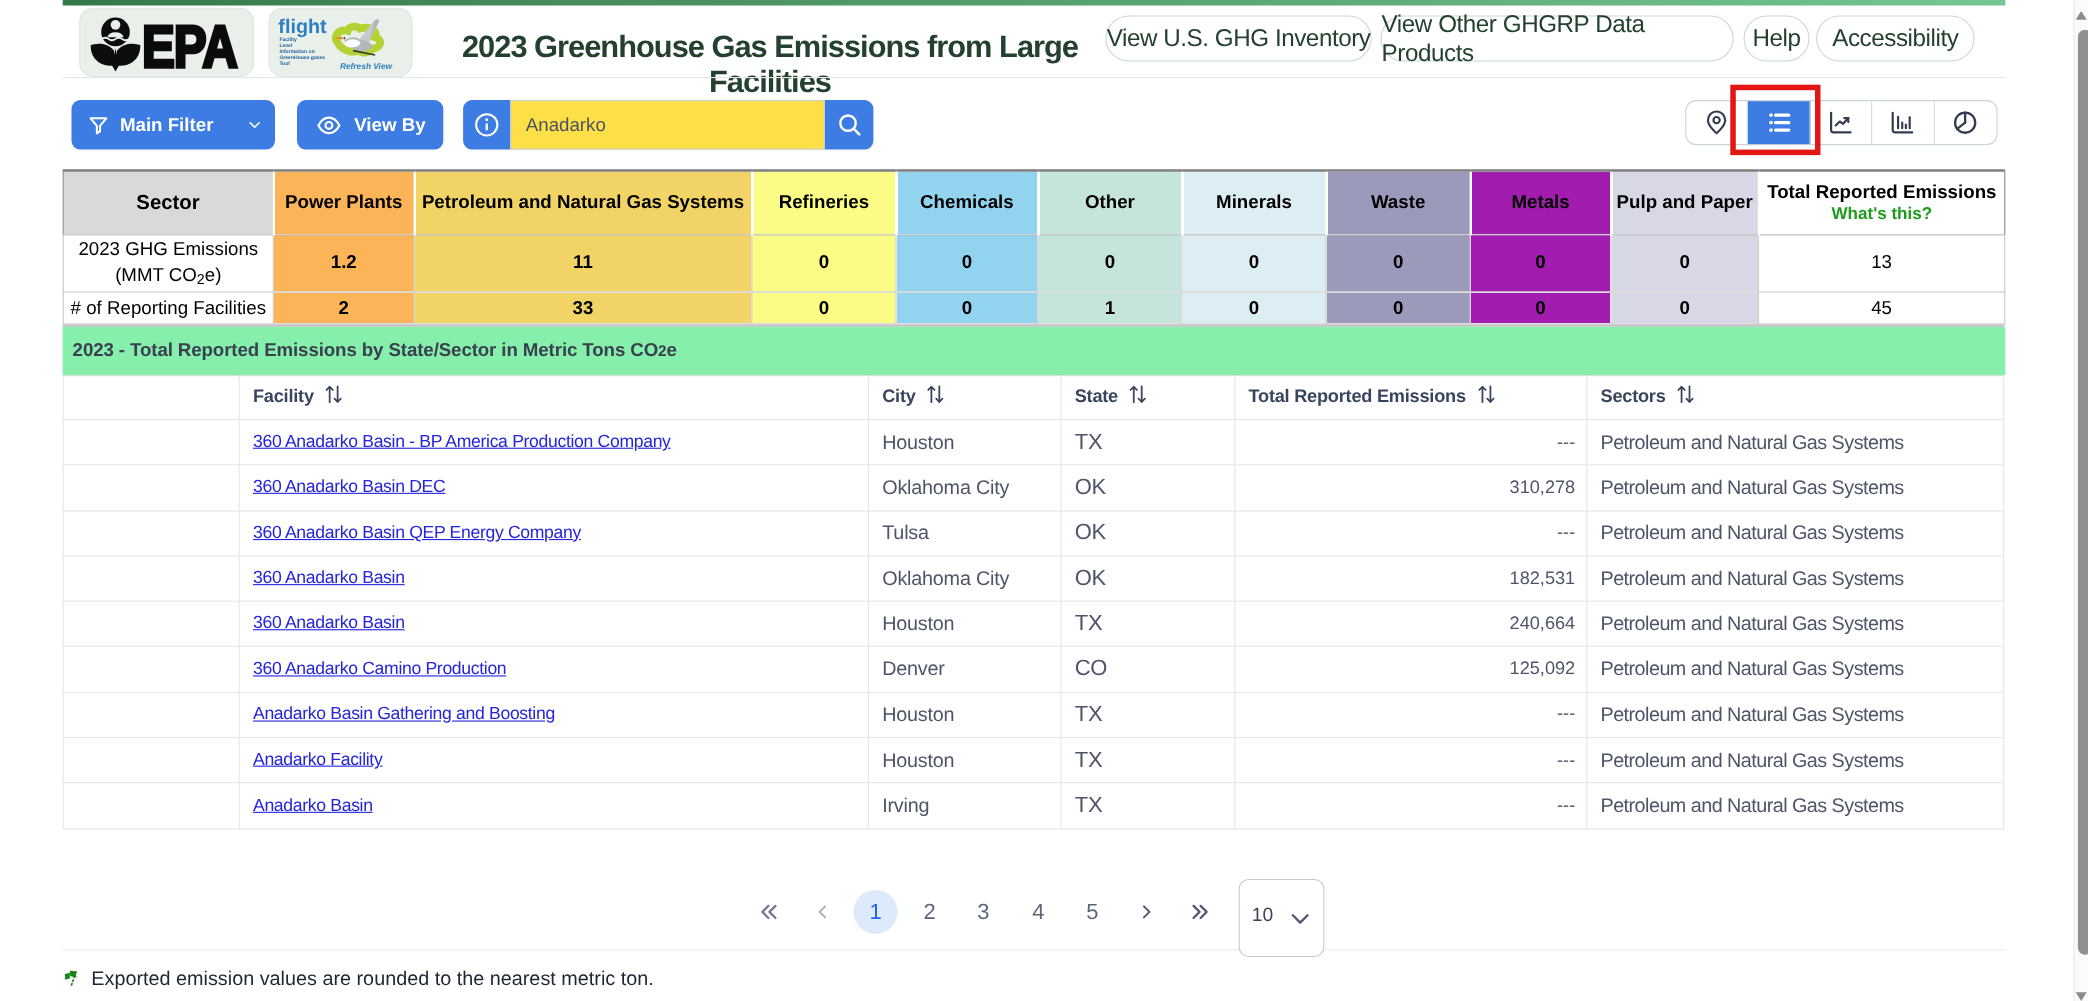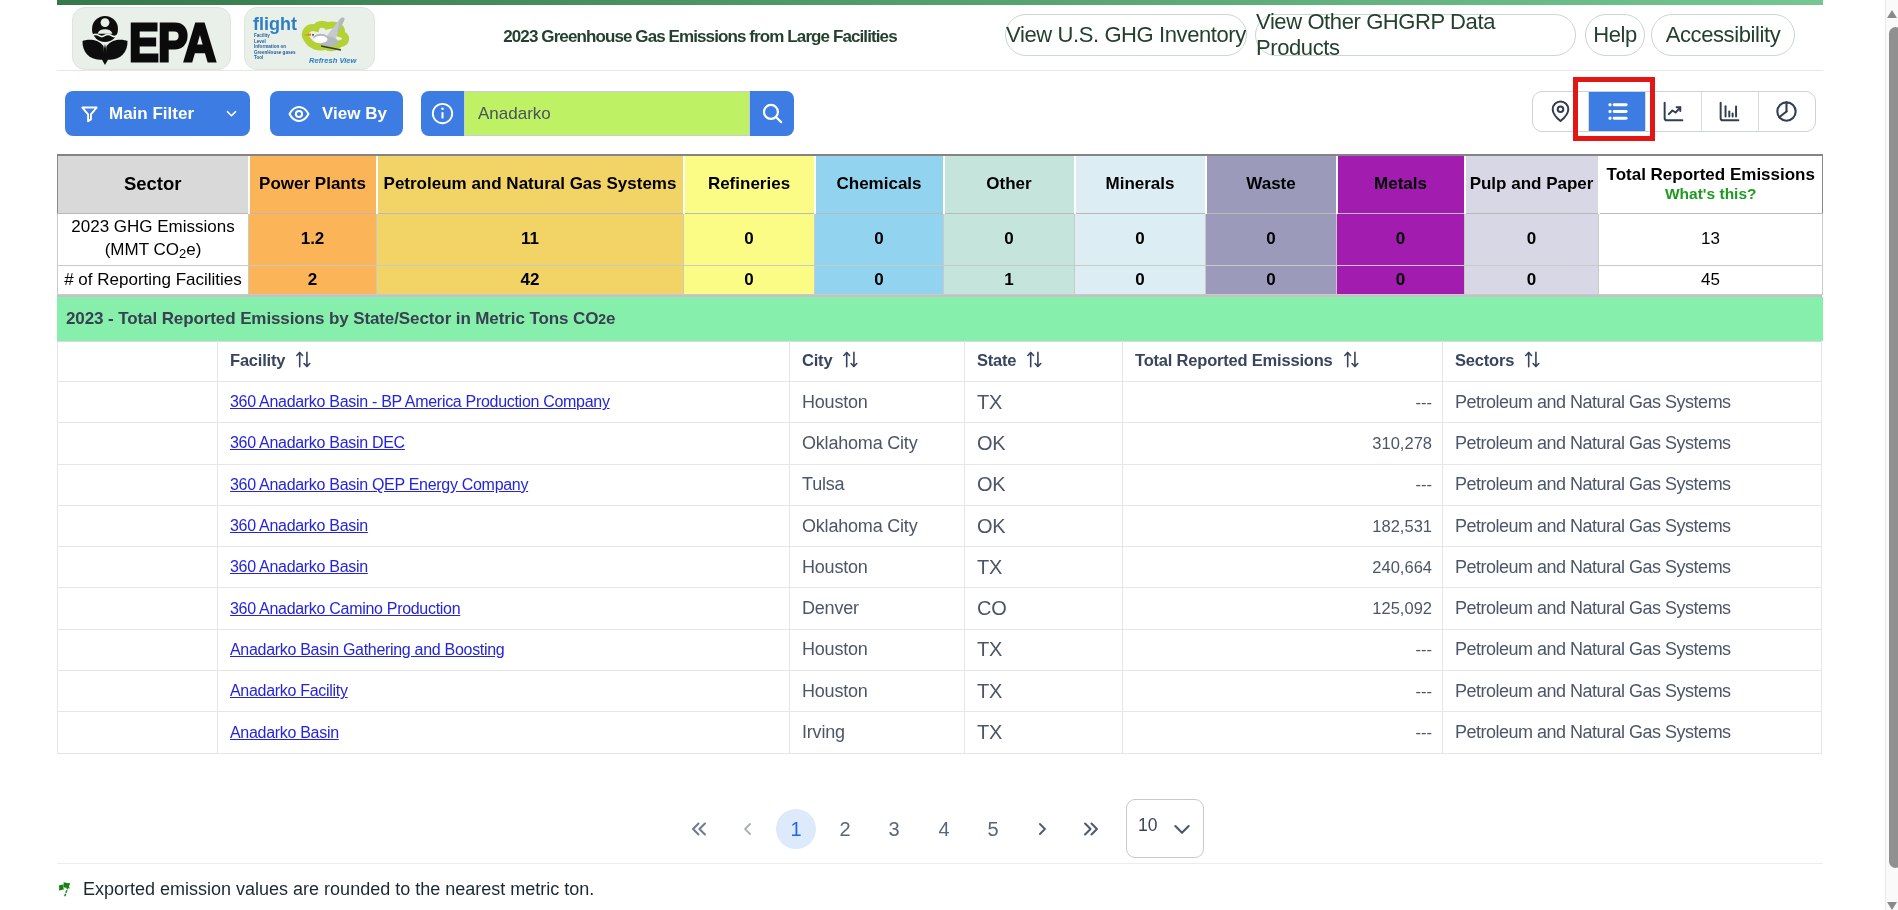--- a/index.html
+++ b/index.html
@@ -10,35 +10,35 @@
 
 #greenbar { left:57px; top:0; width:1766px; height:5px;
   background:linear-gradient(to right,#35784a,#74c693); }
 
 
 #logoEPA { left:72px; top:7px; width:159px; height:63px; background:#e9efe9;
   border:1px solid #dde6de; border-radius:13px; }
 #logoFlight { left:244px; top:7px; width:131px; height:63px; background:#e9efe9;
   border:1px solid #dde6de; border-radius:13px; }
 #pgtitle { left:370px; top:27px; width:660px; text-align:center;
-  font-size:17px; font-weight:bold; color:#24402e; letter-spacing:-0.9px; }
+  font-size:28px; font-weight:bold; color:#24402e; letter-spacing:-0.9px; }
 .pill { position:absolute; top:14px; height:42px; border:1.5px solid #cbd7cf;
   border-radius:22px; background:#fff; color:#24402e; font-size:22px;
   letter-spacing:-0.4px;
   display:flex; align-items:center; justify-content:center; }
 #hdrline { left:57px; top:70px; width:1766px; height:1px; background:#e7e7e7; }
 
 
 .bluebtn { position:absolute; top:91px; height:45px; background:#3d7ce3;
   border-radius:8px; color:#fff; font-weight:bold; font-size:17px;
   display:flex; align-items:center; }
 #searchwrap { left:421px; top:91px; width:373px; height:45px; }
 #infobox { left:0; top:0; width:43px; height:45px; background:#3d7ce3;
   border-radius:8px 0 0 8px; display:flex; align-items:center; justify-content:center; }
-#searchinput { left:43px; top:0; width:286px; height:45px; background:#bef264;
+#searchinput { left:43px; top:0; width:286px; height:45px; background:#fde047;
   border:1px solid #c9ced6; display:flex; align-items:center; padding-left:13px;
   font-size:17px; color:#4a5260; }
 #searchbtn { left:329px; top:0; width:44px; height:45px; background:#3d7ce3;
   border-radius:0 8px 8px 0; display:flex; align-items:center; justify-content:center; }
 
 #icongroup { left:1532px; top:91px; width:284px; height:40.5px; background:#fff;
   border:1px solid #ccd3db; border-radius:10px; display:flex; }
 #icongroup .cell { width:56.8px; height:38.5px; display:flex; align-items:center;
   justify-content:center; border-right:1px solid #d7dce2; }
 #icongroup .cell:last-child { border-right:none; }
@@ -87,21 +87,21 @@
 #fac td.num { text-align:right; padding:0 10px 0 0; font-size:16.5px; letter-spacing:0; }
 #fac a { color:#2424dd; }
 .sorticon { display:inline-block; vertical-align:-3px; margin-left:9px; }
 
 
 #pag { left:57px; top:794px; width:1766px; height:70px; border-bottom:1px solid #ececec; }
 .pgitem { position:absolute; height:70px; width:40px; display:flex;
   align-items:center; justify-content:center; color:#5a6578; font-size:20px; }
 #pg1 { background:#dceafc; border-radius:50%; width:40px; height:40px;
   color:#2563eb; }
-#pagedd { left:1126px; width:78px; height:59px; border:1px solid #c5cad2;
+#pagedd { left:1126px; width:78px; height:71px; border:1px solid #c5cad2;
   border-radius:9px; background:#fff; display:flex; align-items:center; }
 
 
 #footer { left:58px; top:878px; height:22px; display:flex; align-items:center;
   font-size:18px; color:#1d2733; }
 
 
 #sbtrack { left:1885px; top:0; width:13px; height:910px; background:#fafafa;
   border-left:1px solid #e8e8e8; }
 #sbthumb { left:1889px; top:27px; width:13px; height:841px; background:#909090;
@@ -269,21 +269,21 @@
   <td class="c5">0</td>
         <td class="c6">0</td>
         <td class="c7">0</td>
         <td class="c8">0</td>
   <td class="c9">0</td>
         <td>13</td>
 </tr>
 <tr class="r2" style="height:29px;">
   <td># of Reporting Facilities</td>
   <td class="c1">2</td>
-        <td class="c2">42</td>
+        <td class="c2">33</td>
         <td class="c3">0</td>
         <td class="c4">0</td>
   <td class="c5">1</td>
         <td class="c6">0</td>
         <td class="c7">0</td>
         <td class="c8">0</td>
   <td class="c9">0</td>
         <td>45</td>
 </tr>
 </tbody>

